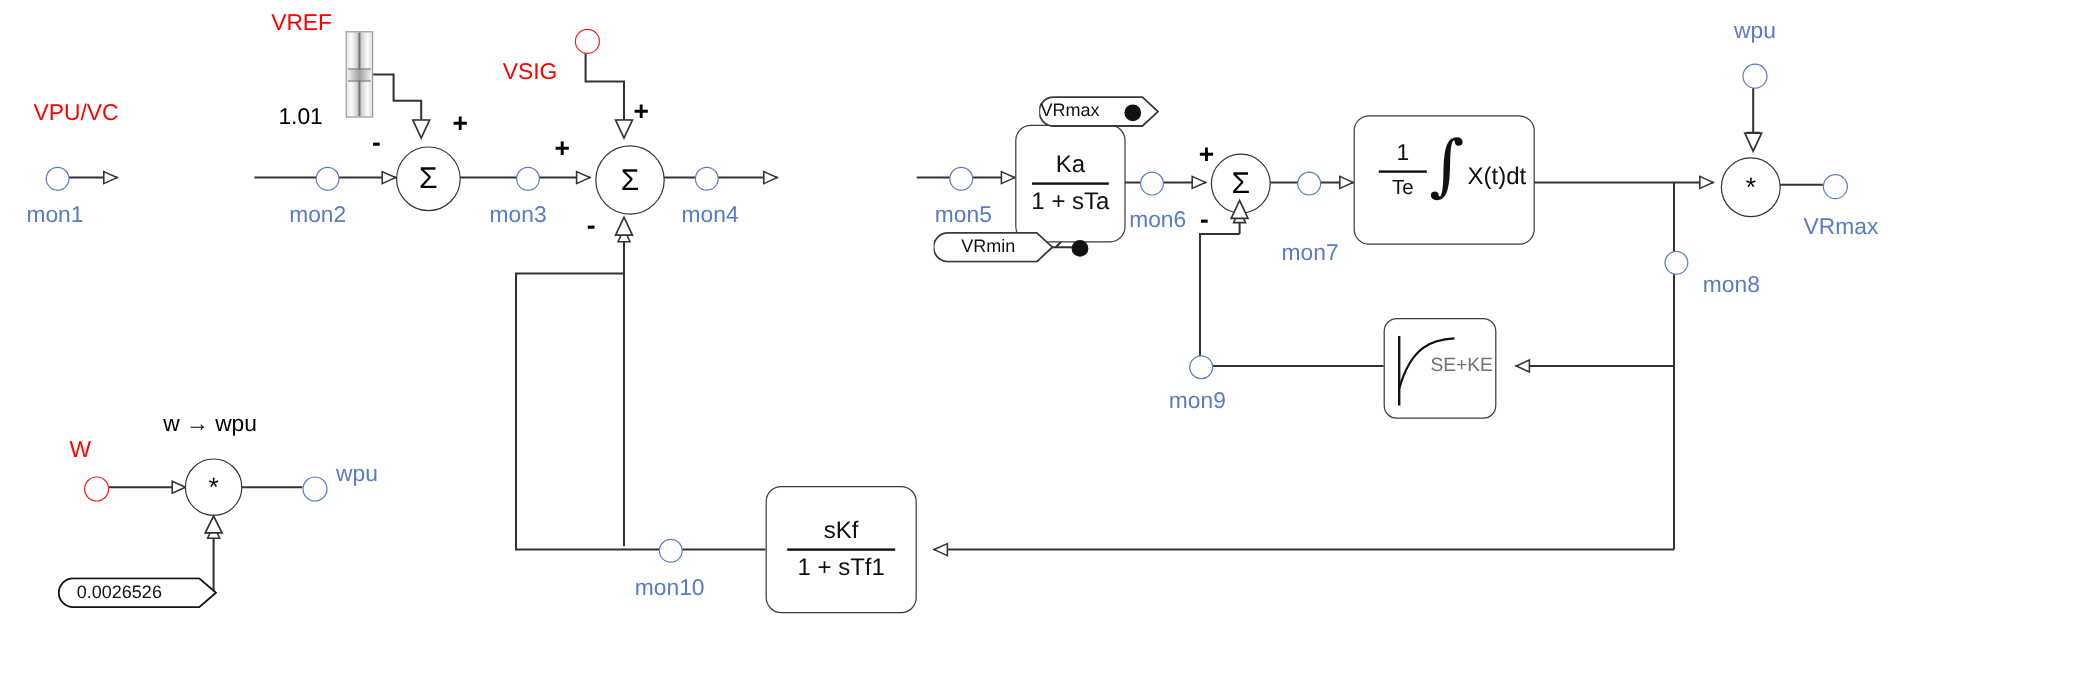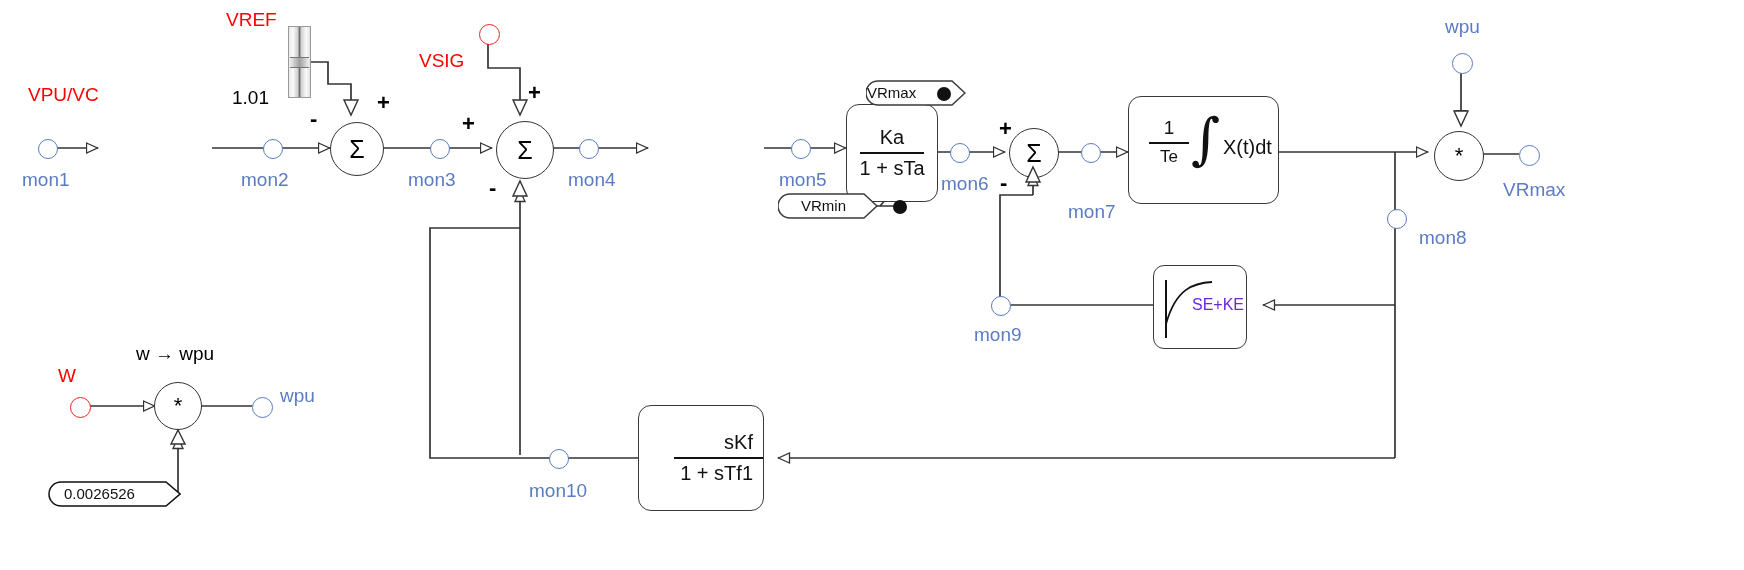--- a/index.html
+++ b/index.html
@@ -110,24 +110,24 @@
     </div>
     <div style="position:absolute;left:62px;top:14px;font-size:56px;color:#111;font-family:'DejaVu Serif',serif;line-height:1;">∫</div>
     <div style="position:absolute;left:94px;top:39px;font-size:20px;color:#111;">X(t)dt</div>
   </div>
 
   <div class="satbox" style="left:1153px;top:265px;width:92px;height:82px;">
     <svg width="90" height="80" style="position:absolute;left:0;top:0;">
       <path d="M12,72 L12,14" stroke="#111" stroke-width="2" fill="none"></path>
       <path d="M12,58 C22,22 40,17 58,16" stroke="#111" stroke-width="1.8" fill="none"></path>
     </svg>
-    <div style="position:absolute;left:38px;top:30px;font-size:16px;color:#6d28d9;">SE+KE</div>
-  </div>
-
-  <div class="tfbox" style="left:638px;top:405px;width:124px;height:104px;align-items:flex-end;">
+    <div style="position:absolute;left:38px;top:30px;font-size:16px;color:#737373;">SE+KE</div>
+  </div>
+
+  <div class="tfbox" style="left:638px;top:405px;width:124px;height:104px;">
     <div class="tfnum">sKf</div>
     <div class="tfbar"></div>
     <div class="tfden">1 + sTf1</div>
   </div>
 
   <div class="circ" style="left:330px;top:122px;width:52px;height:52px;">
     <span>Σ</span>
   </div>
   <div class="circ" style="left:496px;top:121px;width:56px;height:56px;">
     <span>Σ</span>

